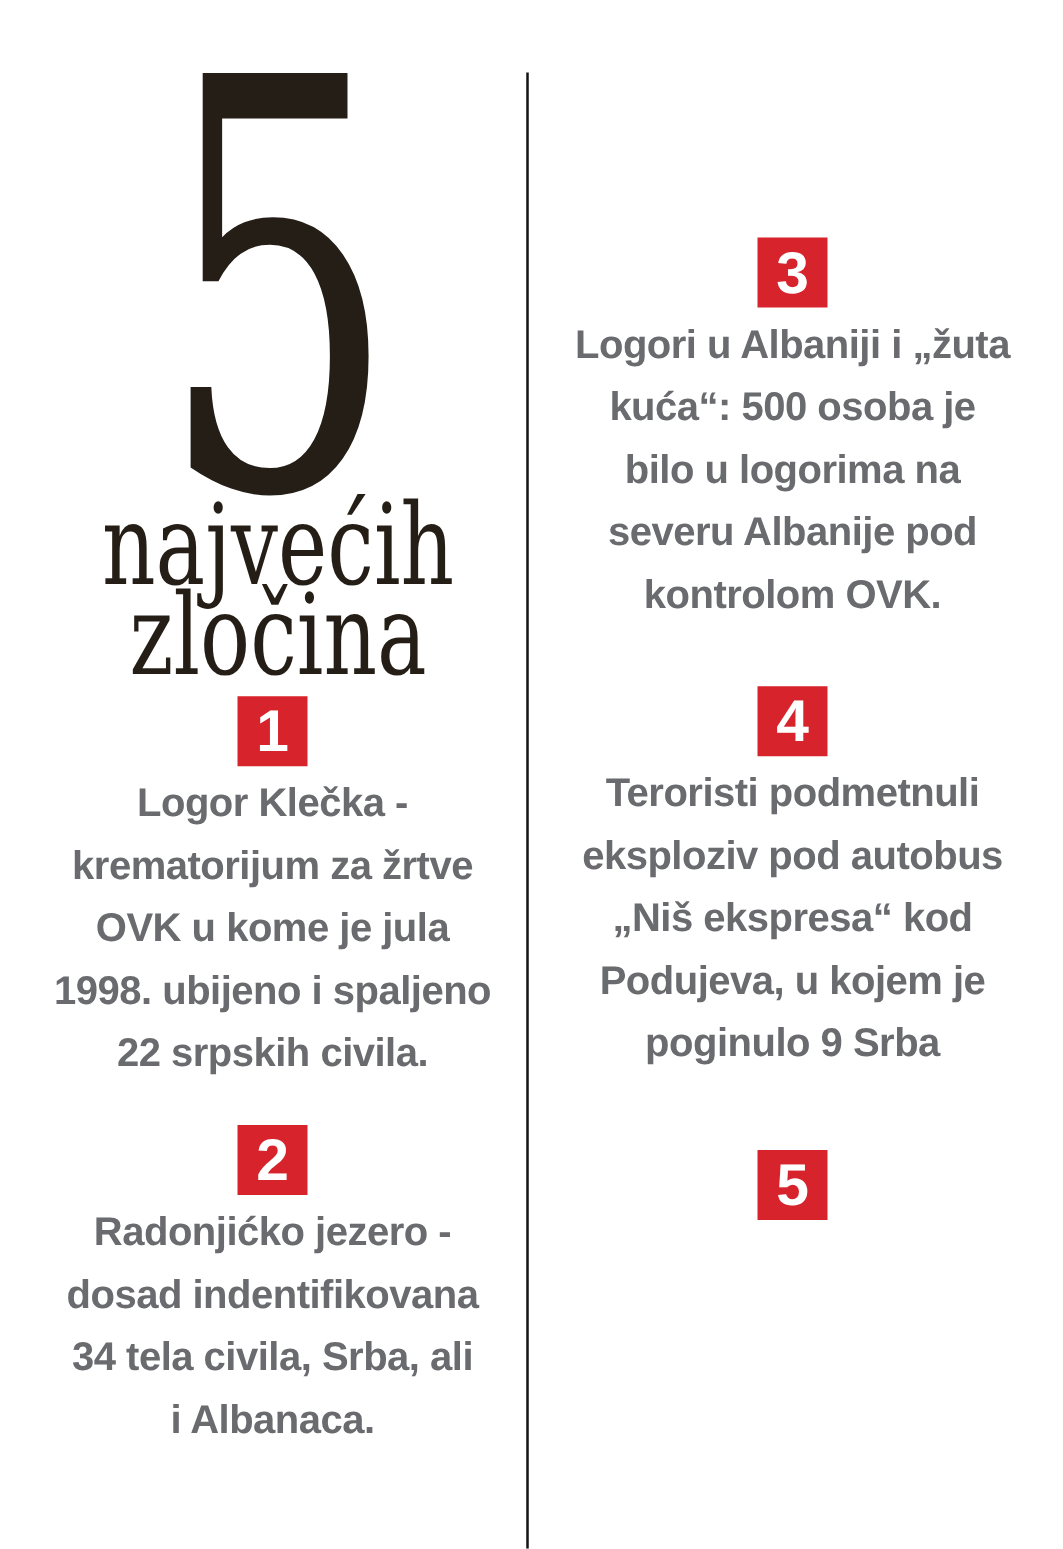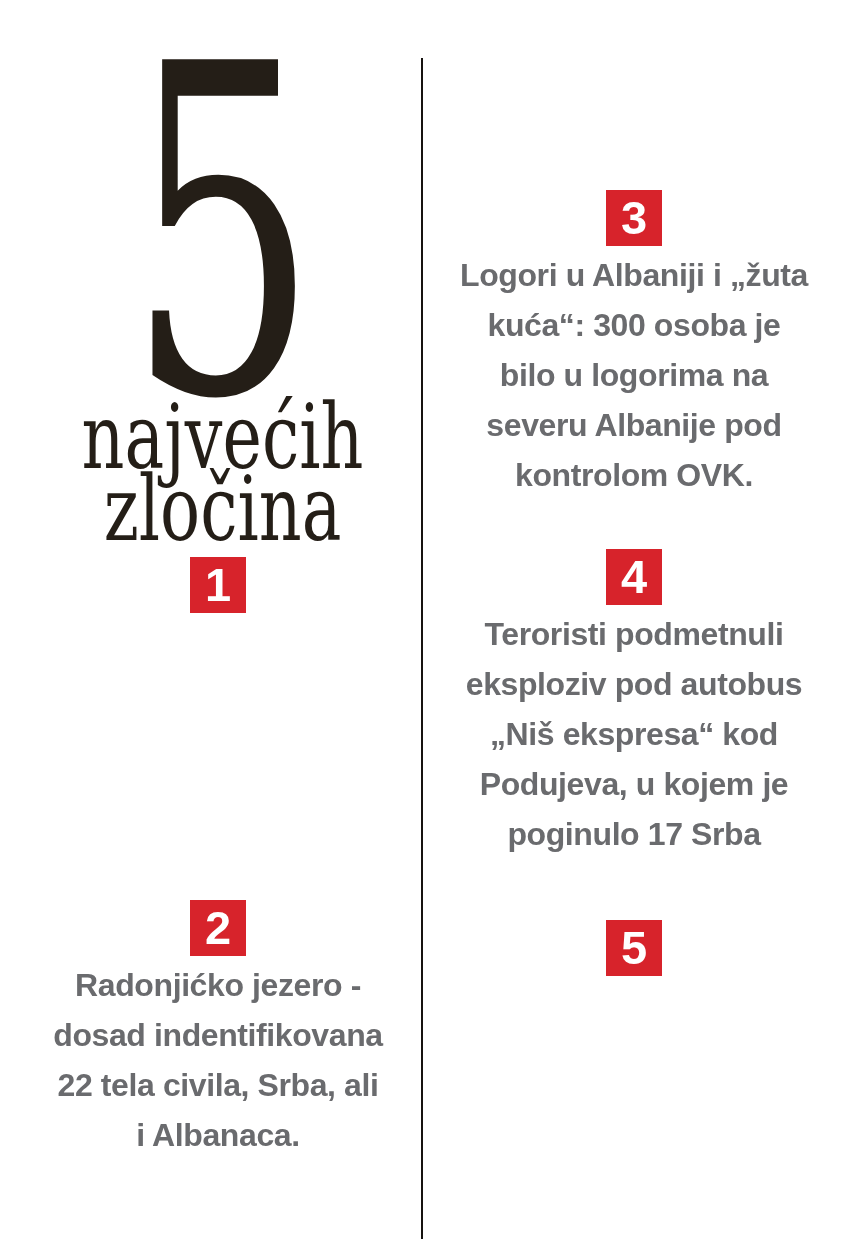--- a/index.html
+++ b/index.html
@@ -97,52 +97,57 @@
   <div class="divider"></div>
 
   <div class="big-num">5</div>
   <div class="subtitle sub1">najvećih</div>
   <div class="subtitle sub2">zločina</div>
 
   <section class="item left i1">
     <div class="badge">
       <span>1</span>
     </div>
+    <p class="item-text">Logor Klečka -
+krematorijum za žrtve
+OVK u kome je jula
+1998. ubijeno i spaljeno
+22 srpskih civila.</p>
   </section>
 
   <section class="item left i2">
     <div class="badge">
       <span>2</span>
     </div>
     <p class="item-text">Radonjićko jezero -
 dosad indentifikovana
-22 tela civila, Srba, ali
+34 tela civila, Srba, ali
 i Albanaca.</p>
   </section>
 
   <section class="item right i3">
     <div class="badge">
       <span>3</span>
     </div>
     <p class="item-text">Logori u Albaniji i „žuta
-kuća“: 300 osoba je
+kuća“: 500 osoba je
 bilo u logorima na
 severu Albanije pod
 kontrolom OVK.</p>
   </section>
 
   <section class="item right i4">
     <div class="badge">
       <span>4</span>
     </div>
     <p class="item-text">Teroristi podmetnuli
 eksploziv pod autobus
 „Niš ekspresa“ kod
 Podujeva, u kojem je
-poginulo 17 Srba</p>
+poginulo 9 Srba</p>
   </section>
 
   <section class="item right i5">
     <div class="badge">
       <span>5</span>
     </div>
   </section>
 </div>
 
 </body></html>

